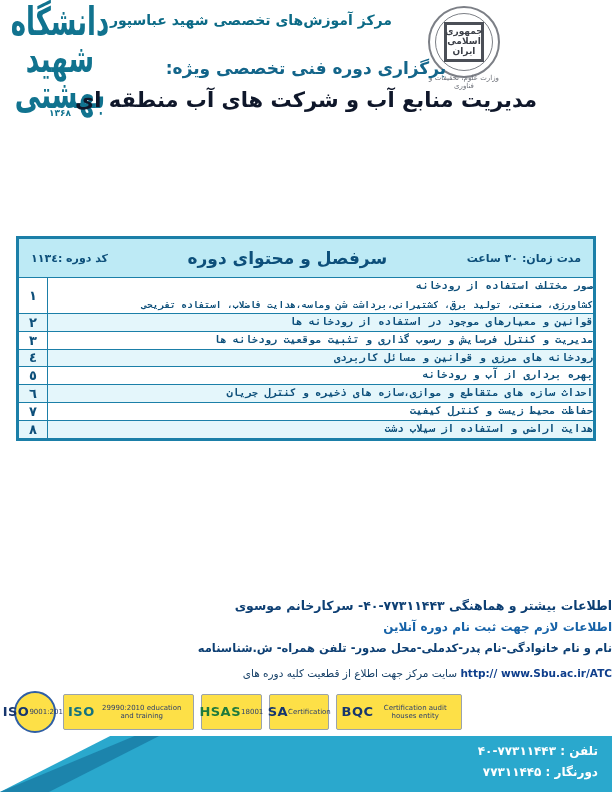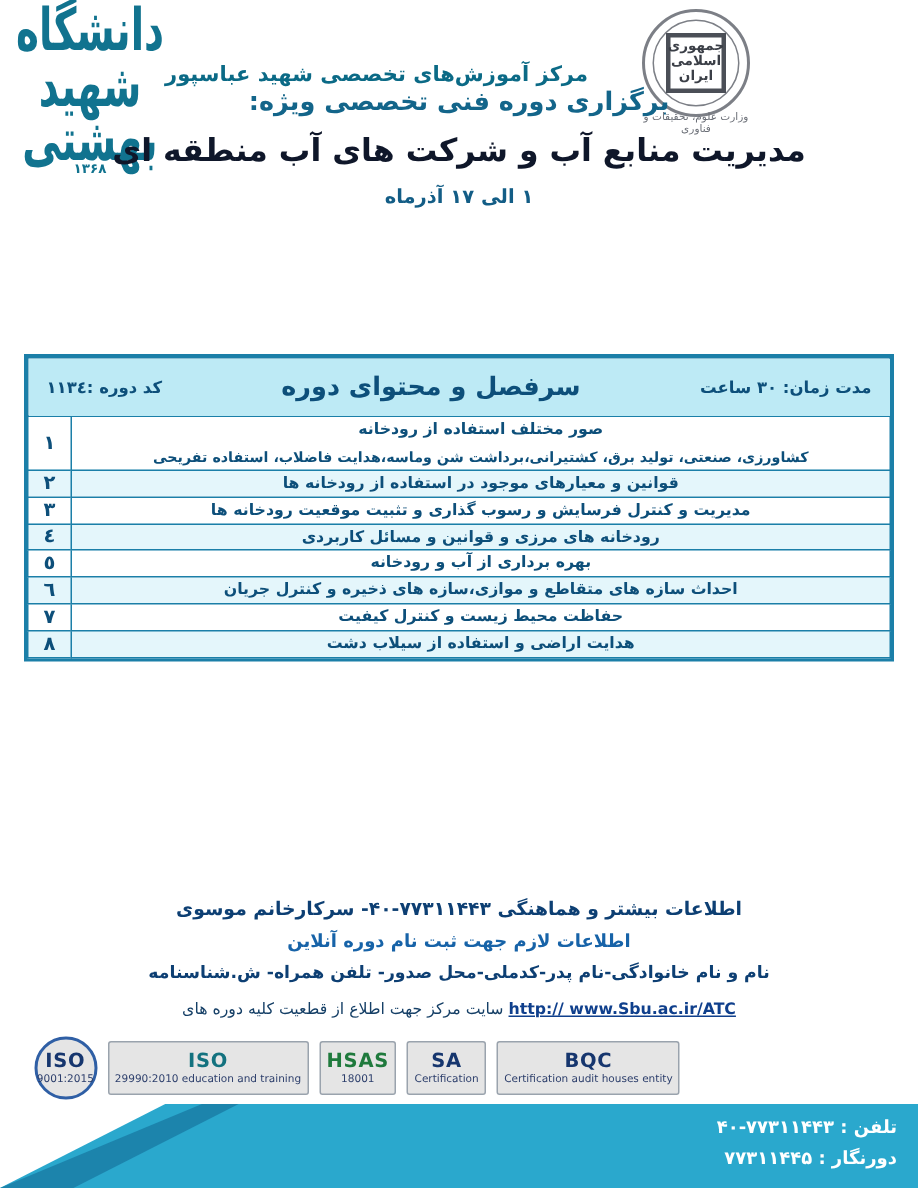--- a/index.html
+++ b/index.html
@@ -30,21 +30,20 @@
     position: absolute;
     top: 12px;
     right: 120px;
     left: 10px;
     text-align: center;
     font-size: 14px;
     font-weight: bold;
     color: #0b6a86;
     direction: rtl;
     letter-spacing: 0;
-    margin-top: 30px;
   }
   .sbu-logo {
     position: absolute;
     top: 10px;
     left: 8px;
     width: 104px;
     height: 120px;
     display: flex;
     flex-direction: column;
     align-items: center;
@@ -186,47 +185,46 @@
     text-align: center;
     font-size: 13px;
     font-weight: bold;
     color: #0d4f7a;
     background: #ffffff;
   }
   .row-num-alt {
     background: #e4f6fb;
   }
   .content-cell {
-    text-align: center;
     font-size: 10.5px;
     color: #0d4f7a;
     padding: 6px 8px;
     line-height: 1.6;
     font-weight: bold;
+    font-family: Liberation Mono, monospace;
   }
   .content-cell .sub {
     font-size: 9.5px;
     font-weight: bold;
     display: block;
     margin-top: 3px;
   }
   .row-alt {
     background: #e4f6fb;
   }
   .row-plain {
     background: #ffffff;
   }
 
   
   .info {
     position: absolute;
     top: 598px;
     right: 0;
     left: 0;
-    text-align: center;
     direction: rtl;
   }
   .info .l1 {
     font-size: 12.5px;
     font-weight: bold;
     color: #0d3f73;
     margin-bottom: 7px;
   }
   .info .l2 {
     font-size: 12px;
@@ -242,21 +240,20 @@
   }
   .info .l4 {
     font-size: 10.5px;
     color: #153f66;
   }
   .info .l4 .url {
     color: #0f3f8c;
     font-weight: bold;
     direction: ltr;
     display: inline-block;
-    text-decoration: underline;
   }
 
   
   .certs {
     position: absolute;
     bottom: 58px;
     right: 150px;
     left: 14px;
     height: 44px;
     display: flex;
@@ -264,28 +261,28 @@
     justify-content: center;
     gap: 7px;
     direction: ltr;
   }
   .cert {
     border: 1px solid #9aa3ad;
     border-radius: 2px;
     height: 36px;
     min-width: 44px;
     display: flex;
-    flex-direction: column;
+    flex-direction: row;
     align-items: center;
     justify-content: center;
     font-size: 7px;
     color: #2c3e6b;
     padding: 2px 4px;
     box-sizing: border-box;
-    background: #e5e5e5;
+    background: #fde047;
     text-align: center;
     line-height: 1.15;
   }
   .cert .big {
     font-size: 13px;
     font-weight: bold;
     color: #1b4b8f;
     letter-spacing: 0.5px;
   }
   .cert.round {
@@ -355,21 +352,20 @@
     <div class="seal">
       <div class="ring"></div>
       <div class="ring2"></div>
       <div class="inner">جمهوری اسلامی ایران</div>
       <div class="caption">وزارت علوم، تحقیقات و فناوری</div>
     </div>
 
     <div class="title-block">
       <div class="line1">برگزاری دوره فنی تخصصی ویژه:</div>
       <div class="line2">مدیریت منابع آب و شرکت های آب منطقه ای</div>
-      <div class="line4">۱ الی ۱۷ آذرماه</div>
     </div>
   </div>
 
   <div class="table-wrap">
     <table class="course">
       <tbody>
         <tr>
           <td class="thead-cell" colspan="2">
             <div class="thead-inner">
               <span class="thead-side">مدت زمان: ۳۰ ساعت</span>

